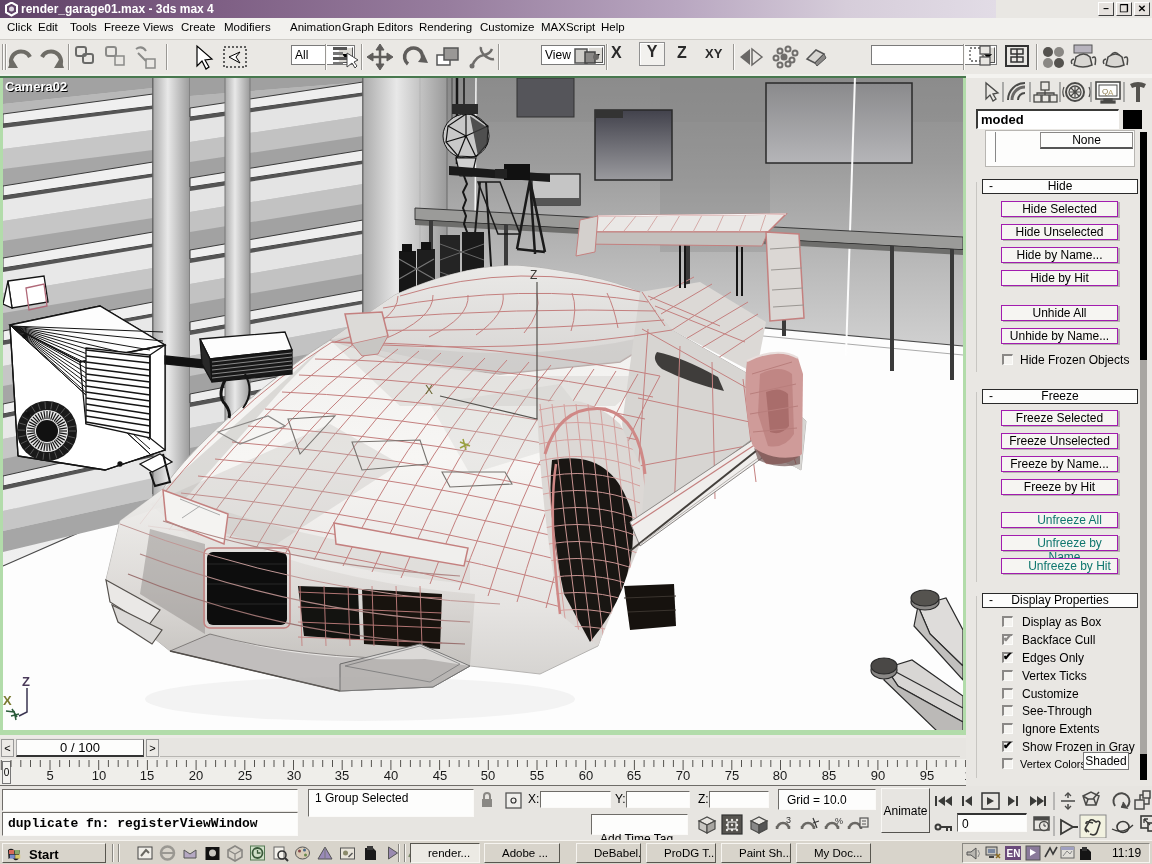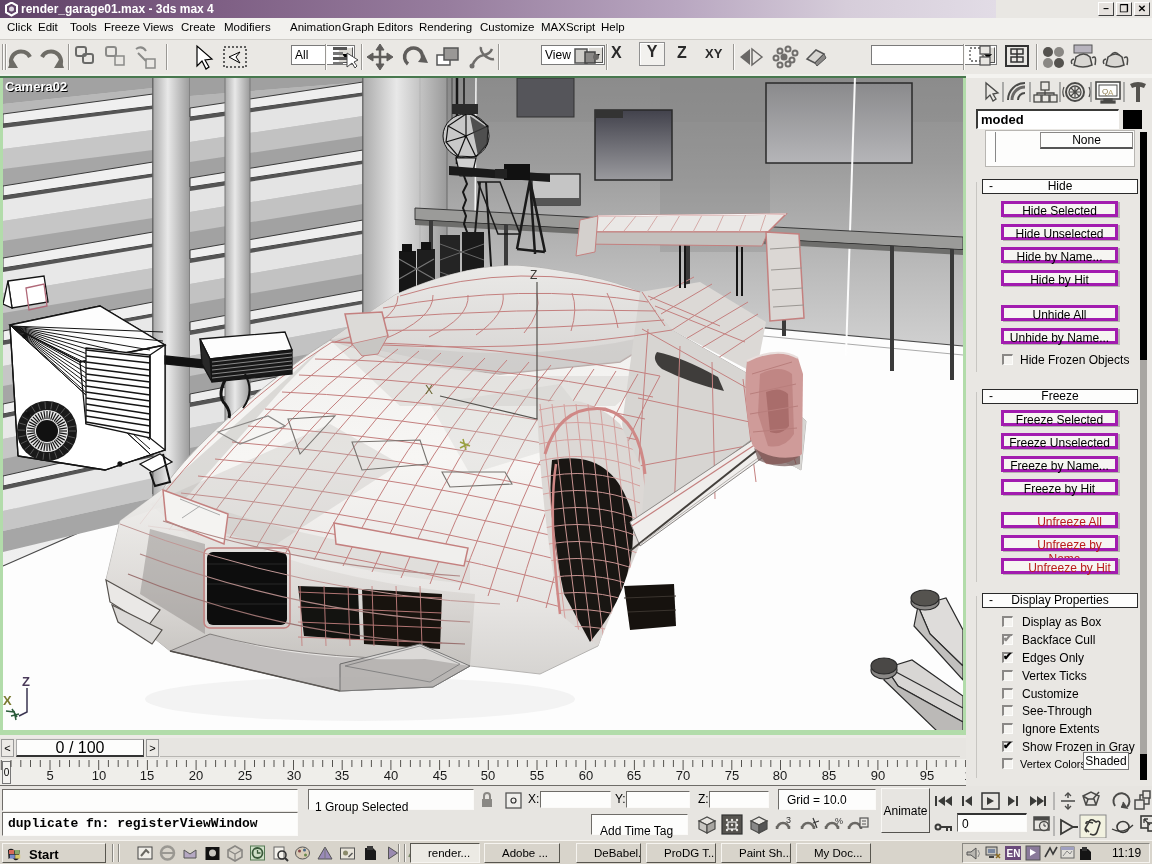--- a/index.html
+++ b/index.html
@@ -20,22 +20,22 @@
 
 #toolbar { left:0; top:40px; width:1152px; height:34px; background:#eae8e4; }
 .tsep { position:absolute; top:4px; width:1px; height:26px; background:#9a9894; box-shadow:1px 0 0 #fbfaf8; }
 .combo { position:absolute; background:#fff; border:1px solid #7a7a7a; height:20px; font-size:12px; color:#000;margin-left:38px; }
 .combo .arr { position:absolute; right:1px; top:1px; bottom:1px; width:15px; background:#dcdad5; border:1px solid; border-color:#f8f8f8 #555 #555 #f8f8f8; }
 .combo .arr:after{ content:""; position:absolute; left:3px; top:6px; border:4px solid transparent; border-top:5px solid #000; }
 
 #vpwrap { left:0; top:74px; width:966px; height:664px; background:#fff; }
 
 #panel { left:966px; top:74px; width:186px; height:712px; background:#e9e7e3; font-size:12px; }
-.pbtn { position:absolute; left:35px; width:117px; height:16px; background:#f6f5f2; border:3px solid #a21caf; box-shadow:2px 1px 0 #b5b3af; font-size:12px; color:#000; text-align:center; line-height:14px; }
-.pbtn.dis { color:#b91c1c;padding-left:20px; }
+.pbtn { position:absolute; left:35px; width:117px; height:16px; background:#f6f5f2; border:1px solid #a21caf; box-shadow:2px 1px 0 #b5b3af; font-size:12px; color:#000; text-align:center; line-height:14px; }
+.pbtn.dis { color:#0f766e;padding-left:20px; }
 .rollhead { position:absolute; left:16px; width:156px; height:15px; background:#fdfdfc; border:1px solid #2a2a2a; font-size:12px; text-align:center; line-height:13px; color:#000; }
 .rollhead i { position:absolute; left:6px; top:0px; font-style:normal; }
 .cb { position:absolute; width:11px; height:11px; background:#f4f3f0; border-top:2px solid #8a8886; border-left:2px solid #8a8886; border-right:1px solid #fcfcfa; border-bottom:1px solid #fcfcfa; }
 .cblab { position:absolute; font-size:12px; color:#000; }
 .chk { position:absolute; font-size:11px; font-weight:bold; color:#000; }
 
 #tslider { left:0; top:738px; width:966px; height:21px; background:#e7e5e1; }
 #trackbar { left:0; top:759px; width:966px; height:27px; background:#efeeea; border-bottom:1px solid #6e6c68;}
 #statusarea { left:0; top:786px; width:1152px; height:54px; background:#e7e5e1; }
 .sunken { position:absolute; background:#fdfdfc; border-top:1px solid #6e6c68; border-left:1px solid #6e6c68; border-bottom:1px solid #fbfaf8; border-right:1px solid #fbfaf8; }
@@ -790,21 +790,21 @@
   <div class="abs" style="left:10px;top:318px;width:1px;height:190px;background:#c8c6c2"></div>
   <div class="abs" style="left:10px;top:522px;width:1px;height:182px;background:#c8c6c2"></div>
 
   <div class="abs" style="left:174px;top:58px;width:7px;height:648px;background:#a8a6a2"></div>
   <div class="abs" style="left:174px;top:58px;width:7px;height:228px;background:#000"></div>
   <div class="abs" style="left:174px;top:680px;width:7px;height:26px;background:#000"></div>
 </div>
 
 <div id="tslider" class="abs">
   <div class="abs" style="left:1px;top:1px;width:13px;height:18px;background:#eceae6;border:1px solid #999;text-align:center;font-size:11px;line-height:16px">&lt;</div>
-  <div class="abs" style="left:16px;top:1px;width:128px;height:18px;background:#fdfdfc;border-right:1px solid #555;border-bottom:2px solid #333;border-top:1px solid #aaa;border-left:1px solid #aaa;text-align:center;font-size:16px;line-height:16px;color:#000">0 / 100</div>
+  <div class="abs" style="left:16px;top:1px;width:128px;height:18px;background:#fdfdfc;border-right:1px solid #555;border-bottom:2px solid #333;border-top:1px solid #aaa;border-left:1px solid #aaa;text-align:center;font-size:13px;line-height:16px;color:#000">0 / 100</div>
   <div class="abs" style="left:146px;top:1px;width:13px;height:18px;background:#eceae6;border:1px solid #999;text-align:center;font-size:11px;line-height:16px">&gt;</div>
       <div class="abs" style="left:160px;top:18px;width:800px;height:1px;background:#b8b6b2"></div>
 </div>
 
 <div id="trackbar" class="abs">
   <div class="abs" style="left:2px;top:2px;width:9px;height:23px;background:#f4f3f0;border:1px solid #777;font-size:10px;text-align:center;line-height:22px;color:#000">0</div>
   <svg class="abs" style="left:0;top:0" width="966" height="27" id="ruler">
         <line x1="1.3" y1="1" x2="1.3" y2="11" stroke="#55534f" stroke-width="1"></line>
         <line x1="11.0" y1="1" x2="11.0" y2="8" stroke="#55534f" stroke-width="1"></line>
         <line x1="20.8" y1="1" x2="20.8" y2="8" stroke="#55534f" stroke-width="1"></line>
@@ -924,36 +924,36 @@
         <text x="829" y="21" font-size="13" fill="#1a1a1a" text-anchor="middle" font-family="Liberation Sans">85</text>
         <text x="878" y="21" font-size="13" fill="#1a1a1a" text-anchor="middle" font-family="Liberation Sans">90</text>
         <text x="927" y="21" font-size="13" fill="#1a1a1a" text-anchor="middle" font-family="Liberation Sans">95</text>
         <text x="975" y="21" font-size="13" fill="#1a1a1a" text-anchor="middle" font-family="Liberation Sans">100</text>
       </svg>
 </div>
 
 <div id="statusarea" class="abs">
   <div class="sunken" style="left:2px;top:3px;width:296px;height:22px"></div>
   <div class="sunken" style="left:2px;top:26px;width:296px;height:24px;font-family:'Liberation Mono',monospace;font-size:13px;font-weight:bold;color:#000;padding:3px 0 0 5px">duplicate fn: registerViewWindow</div>
-  <div class="sunken" style="left:308px;top:3px;width:166px;height:21px;font-size:12px;color:#000;padding:10px 0 0 6px">1 Group Selected</div>
+  <div class="sunken" style="left:308px;top:3px;width:166px;height:28px;font-size:12px;color:#000;padding:1px 0 0 6px">1 Group Selected</div>
   <svg class="abs" style="left:480px;top:6px" width="44" height="17">
     <rect x="2" y="7" width="10" height="8" fill="#8a8884"></rect>
         <path d="M4,7 v-3 a3,3 0 0 1 6,0 v3" fill="none" stroke="#8a8884" stroke-width="2"></path>
     <rect x="26" y="1" width="15" height="15" fill="#f0efec" stroke="#555" stroke-width="1.3"></rect>
         <circle cx="33.5" cy="8.5" r="2.5" fill="none" stroke="#333" stroke-width="1.2"></circle>
   </svg>
   <span class="abs" style="left:528px;top:6px;font-size:12px">X:</span>
       <div class="sunken" style="left:540px;top:5px;width:71px;height:17px"></div>
   <span class="abs" style="left:615px;top:6px;font-size:12px">Y:</span>
       <div class="sunken" style="left:626px;top:5px;width:64px;height:17px"></div>
   <span class="abs" style="left:698px;top:6px;font-size:12px">Z:</span>
       <div class="sunken" style="left:709px;top:5px;width:60px;height:17px"></div>
   <div class="sunken" style="left:778px;top:3px;width:98px;height:21px;font-size:12px;color:#000;padding:3px 0 0 8px">Grid = 10.0</div>
   <div class="abs" style="left:881px;top:2px;width:49px;height:45px;background:#e7e5e1;border-top:1px solid #f8f7f4;border-left:1px solid #f8f7f4;border-right:1px solid #55534f;border-bottom:1px solid #55534f;font-size:12px;text-align:center;line-height:45px;color:#000">Animate</div>
-  <div class="sunken" style="left:591px;top:28px;width:97px;height:21px;font-size:12px;color:#000;padding:9px 0 0 8px">Add Time Tag</div>
+  <div class="sunken" style="left:591px;top:28px;width:97px;height:21px;font-size:12px;color:#000;padding:17px 0 0 8px">Add Time Tag</div>
   <svg class="abs" style="left:694px;top:27px" width="186" height="24">
     <g stroke="#4a4a48" fill="none" stroke-width="1.2">
       <polygon points="5,8 13,4 21,8 13,12" fill="#e8e6e2"></polygon>
           <polygon points="5,8 5,16 13,20 13,12" fill="#c8c6c2"></polygon>
           <polygon points="21,8 21,16 13,20 13,12" fill="#a8a6a2"></polygon>
       <rect x="28" y="2" width="20" height="19" fill="#55534f" stroke="#333"></rect>
           <g fill="#e8e6e2" stroke="none">
             <circle cx="33" cy="7" r="1.2"></circle>
             <circle cx="38" cy="7" r="1.2"></circle>
             <circle cx="43" cy="7" r="1.2"></circle>

